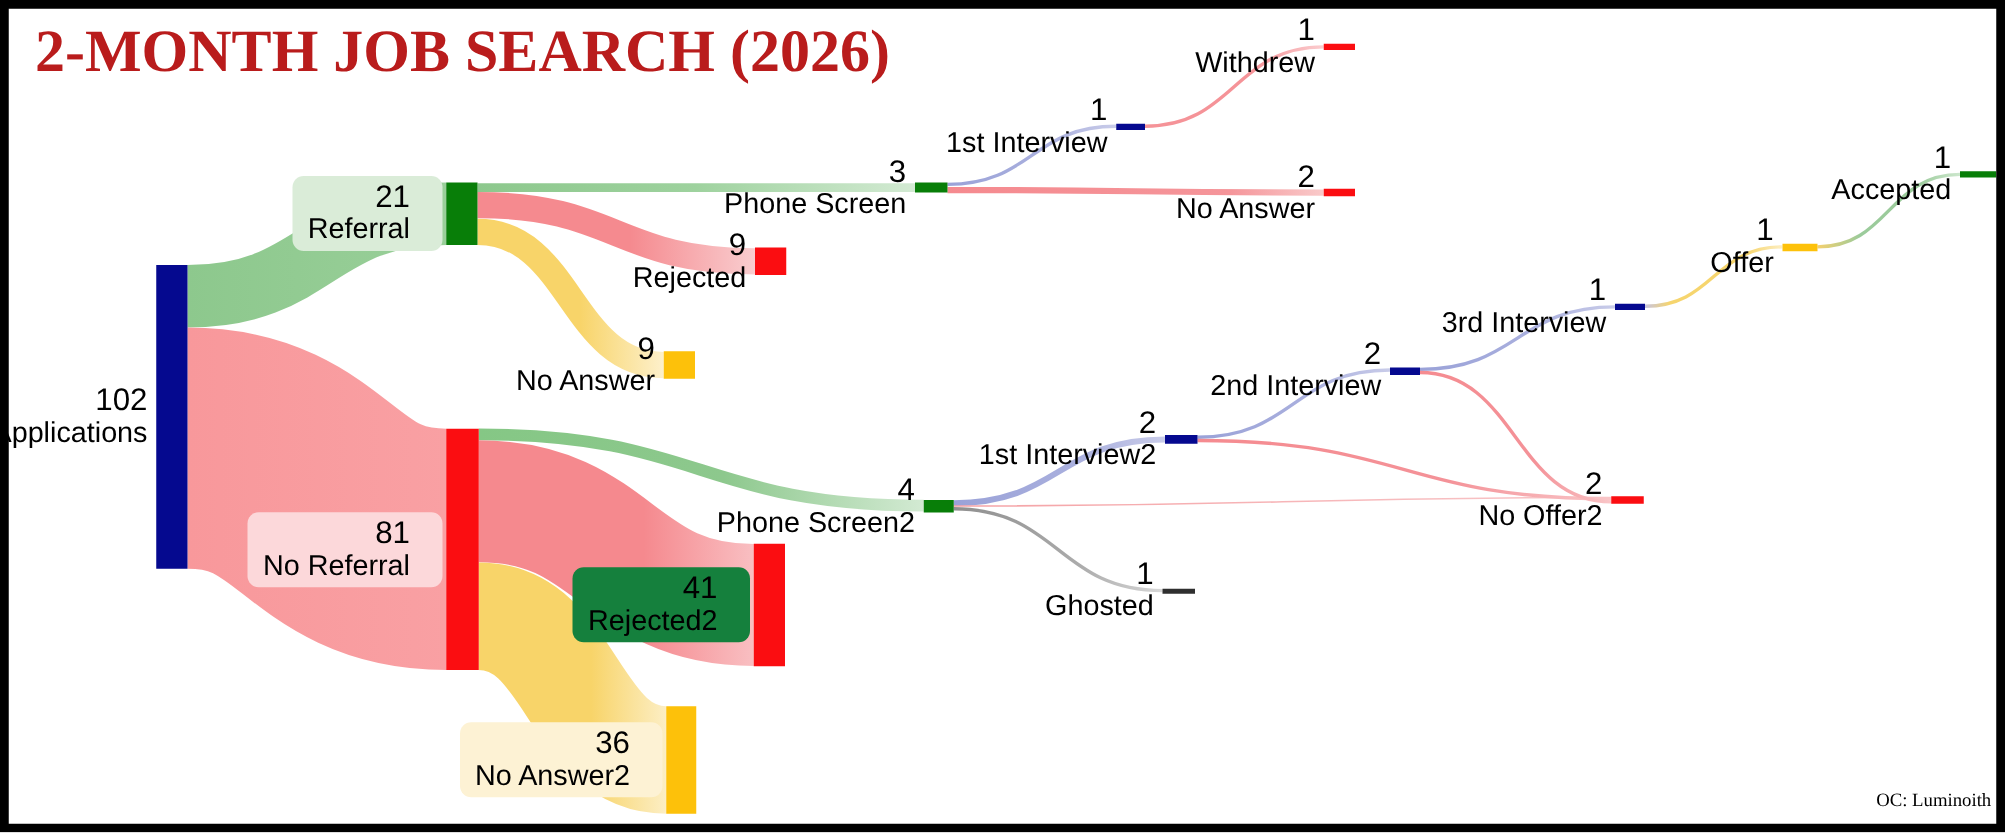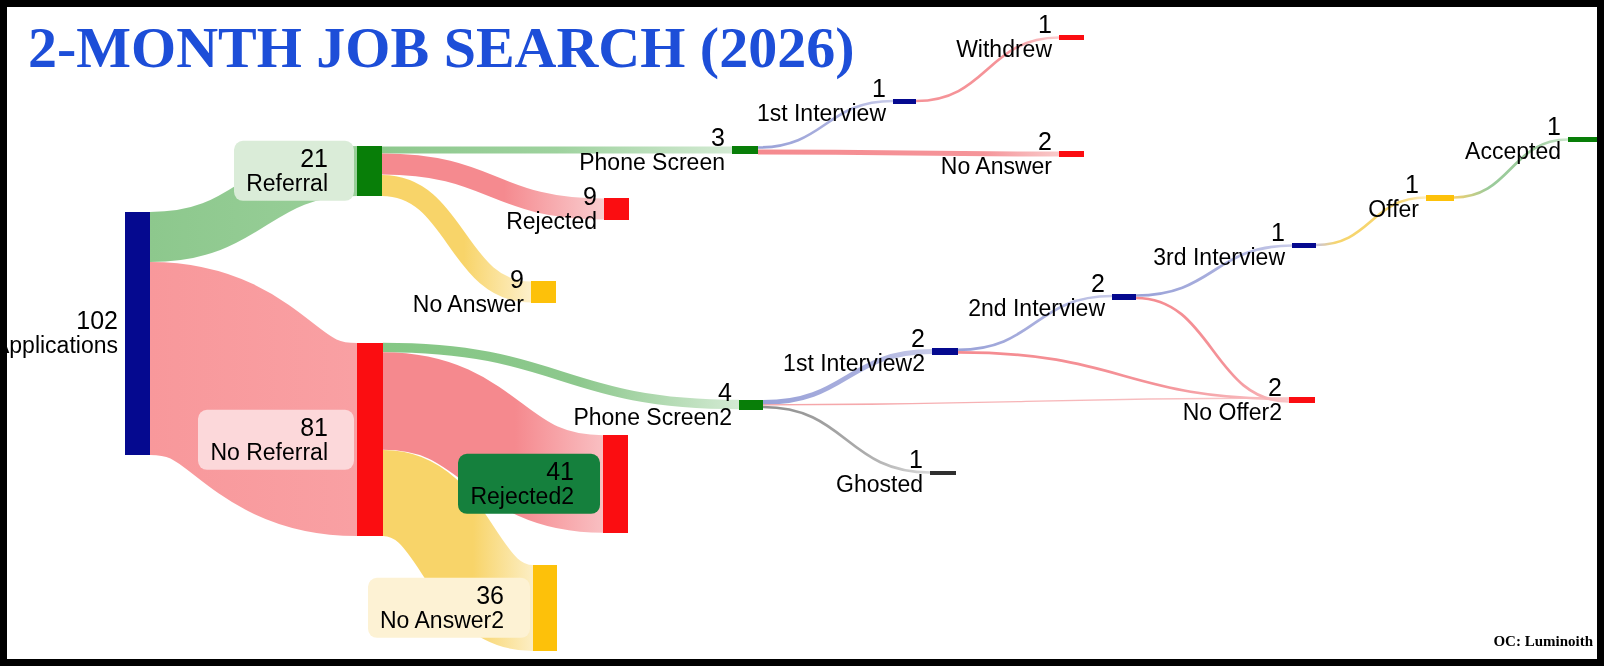--- a/index.html
+++ b/index.html
@@ -4,26 +4,26 @@
 <style>
   html,body{margin:0;padding:0;background:#fff;}
   #stage{
     position:relative;width:1604px;height:666px;background:#ffffff;
     font-family:"Liberation Sans",sans-serif;overflow:hidden;
   }
   .frame{position:absolute;inset:0;border:7px solid #000;pointer-events:none;z-index:50;}
   #flows{position:absolute;left:0;top:0;z-index:1;}
   .title{
     position:absolute;left:28px;top:14px;z-index:10;
-    font-family:"Liberation Serif",serif;font-weight:bold;font-size:58px;color:#1d4ed8;
+    font-family:"Liberation Serif",serif;font-weight:bold;font-size:48px;color:#b91c1c;
     letter-spacing:0px;white-space:nowrap;
   }
   .credit{
     position:absolute;right:11px;bottom:16px;z-index:10;
-    font-family:"Liberation Serif",serif;font-weight:bold;font-size:15px;color:#000;
+    font-family:"Liberation Serif",serif;font-weight:normal;font-size:15px;color:#000;
   }
   .nlabel{
     position:absolute;z-index:5;text-align:right;transform:translateY(-50%);
     line-height:1.03;color:#000;white-space:nowrap;
   }
   .nlabel .val{display:block;font-size:25px;}
   .nlabel .nm{display:block;font-size:23px;}
   .nlabel--box{padding:5px 26px 6px 12px;border-radius:9px;}
 </style>
 </head>

